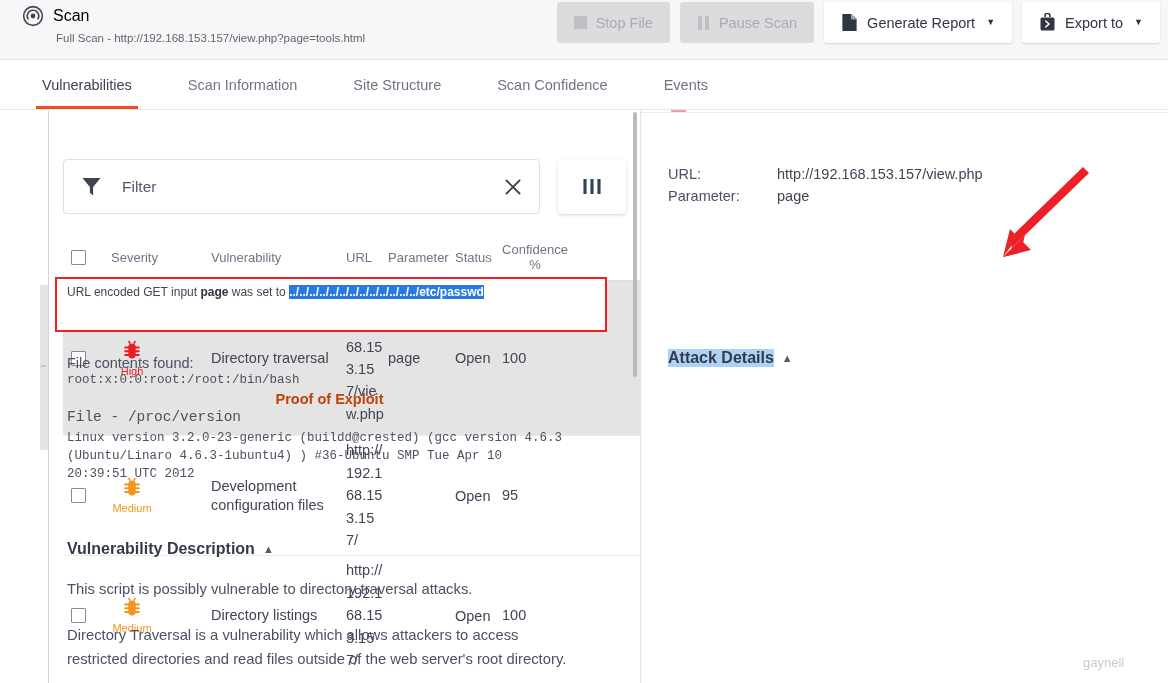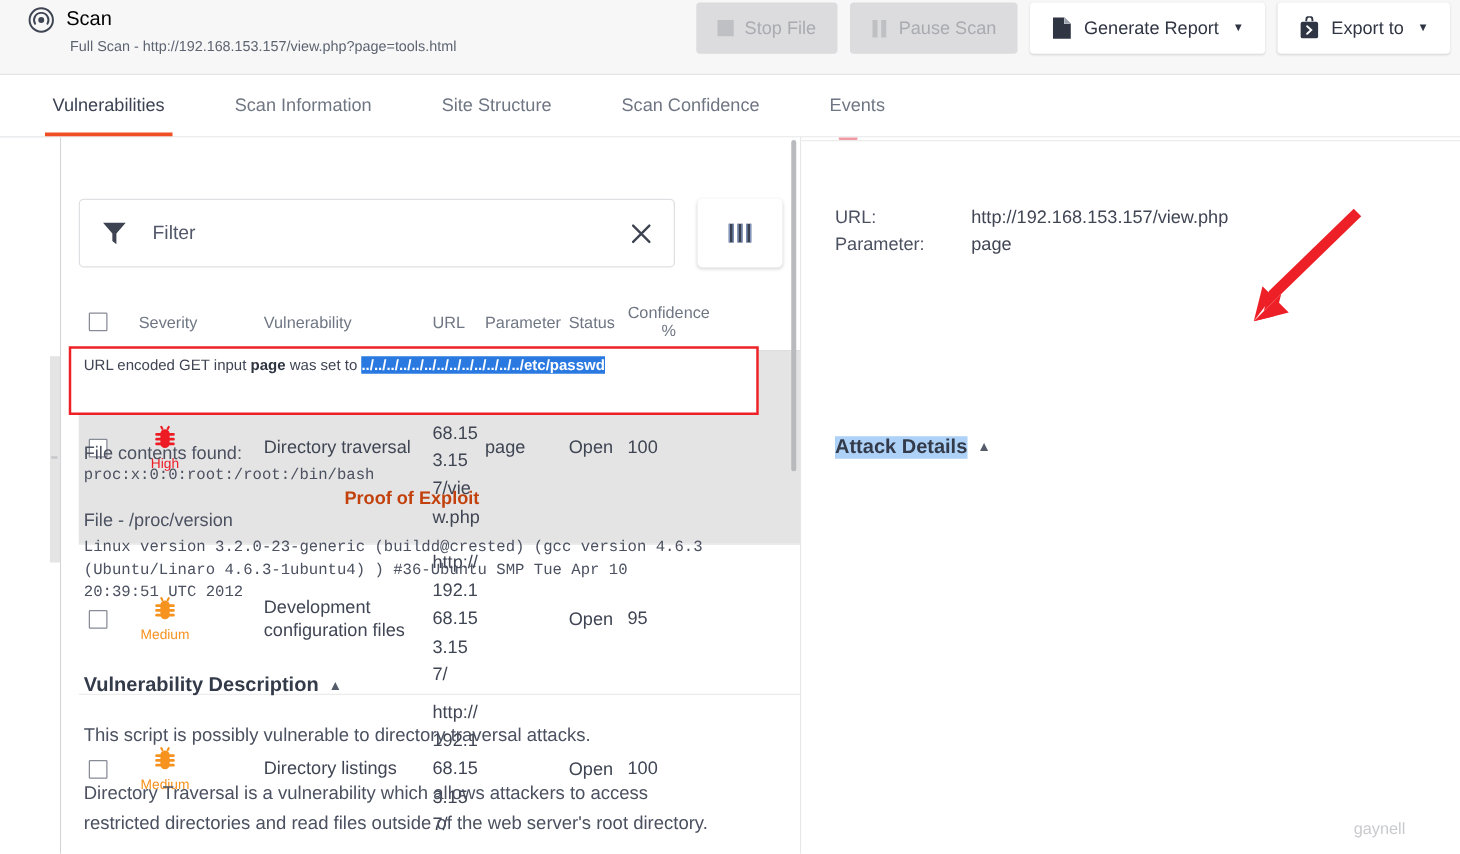--- a/index.html
+++ b/index.html
@@ -328,21 +328,21 @@
     font-size: 14.5px;
     color: #4b5160;
   }
   .mono {
     font-family: "Liberation Mono", monospace;
     font-size: 12.5px;
     color: #4b5160;
     line-height: 1.45;
   }
   .poe { font-weight: bold; color: #c2410c; font-size: 14.5px; margin-top: 2px; text-align: center; }
-  .fc-file { margin-top: 2px; color: #4b5160; }
+  .fc-file { margin-top: 2px; color: #4b5160; font-family: Liberation Mono, monospace; }
   .kernel { margin-top: 4px; white-space: pre-wrap; }
 
   #desc-title { left: 628px; top: 540px; }
   .desc-body {
     position: absolute; left: 628px; top: 578px;
     width: 505px;
     font-size: 14.8px;
     line-height: 1.62;
     color: #4b5160;
   }
@@ -586,21 +586,21 @@
       </div>
     </div>
 
     <div class="attack-box" style="left:15px; top:167px;"></div>
     <div class="attack-text" style="left:27px; top:174px;">
       <span>URL encoded GET input </span><b>page</b><span> was set to </span><span class="payload">../../../../../../../../../../../../../etc/passwd</span>
     </div>
 
     <div class="fc-block" style="left:27px; top:245px;">
       <div>File contents found:</div>
-      <div class="mono">proc:x:0:0:root:/root:/bin/bash</div>
+      <div class="mono">root:x:0:0:root:/root:/bin/bash</div>
       <div class="poe">Proof of Exploit</div>
       <div class="fc-file">File - /proc/version</div>
       <div class="mono kernel">Linux version 3.2.0-23-generic (buildd@crested) (gcc version 4.6.3
 (Ubuntu/Linaro 4.6.3-1ubuntu4) ) #36-Ubuntu SMP Tue Apr 10
 20:39:51 UTC 2012</div>
     </div>
 
     <div class="sec-title" id="desc-title" style="left:27px; top:430px;">
       <span>Vulnerability Description</span>
       <span class="uparr">▲</span>

